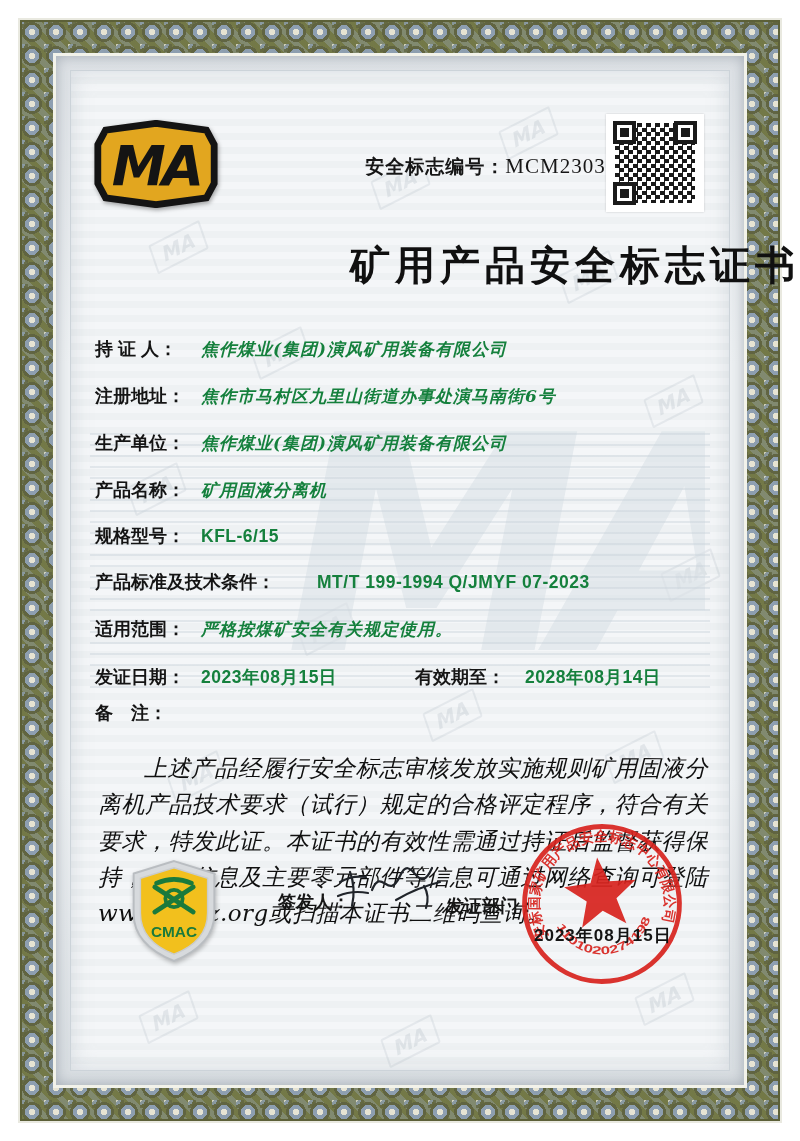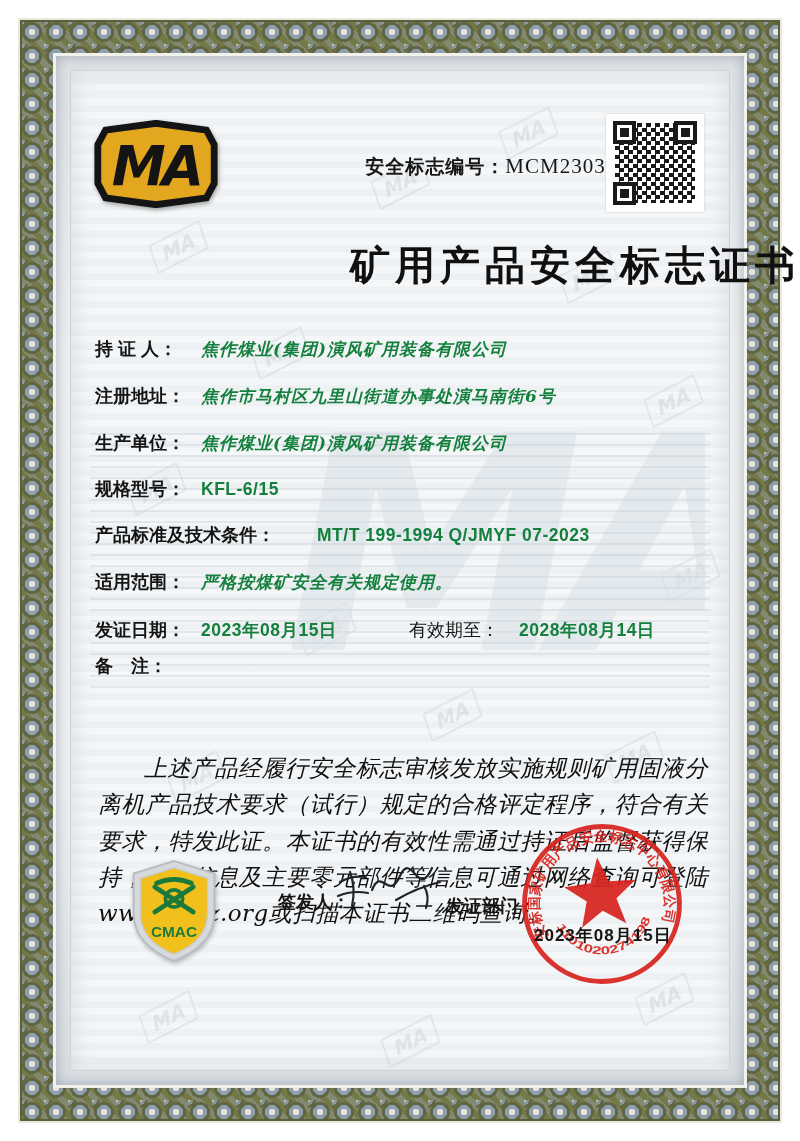--- a/index.html
+++ b/index.html
@@ -56,21 +56,21 @@
 
   
   .fields{position:absolute;left:95px;right:104px;top:326px;z-index:2;}
   .row{display:flex;align-items:baseline;margin-bottom:12px;min-height:22px;}
   .flabel{font-weight:700;font-size:18px;flex:0 0 106px;white-space:nowrap;color:#141414;}
   .flabel.wide{flex:0 0 222px;}
   .fvalue{font-size:17px;color:#15803d;margin-top:12px;}
   .kai{font-family:"DejaVu Serif",serif;font-style:italic;font-weight:700;letter-spacing:1px;}
   .num{font-family:"Liberation Sans",sans-serif;font-weight:700;font-size:17.5px;letter-spacing:.5px;}
   .row.dates .issue{flex:0 0 200px;}
-  .row.dates .flabel2{font-weight:400;font-size:18px;flex:0 0 110px;margin-left:8px;white-space:nowrap;}
+  .row.dates .flabel2{font-weight:700;font-size:18px;flex:0 0 110px;margin-left:14px;white-space:nowrap;}
 
   
   .statement{position:absolute;left:98px;right:92px;top:750px;z-index:2;
     font-family:"DejaVu Serif",serif;font-style:italic;font-weight:400;
     font-size:23px;line-height:1.58;text-align:justify;text-indent:2em;color:#101010;letter-spacing:.4px;}
 
   
   .badge{position:absolute;left:126px;top:858px;z-index:2;filter:drop-shadow(1px 2px 2px rgba(0,0,0,.25));}
   .signer-label{position:absolute;left:278px;top:890px;font-weight:700;font-size:18px;z-index:2;}
   .signature{position:absolute;left:332px;top:856px;z-index:2;}
@@ -128,20 +128,24 @@
       <span class="flabel">持 证 人：</span>
       <span class="fvalue kai">焦作煤业(集团)演风矿用装备有限公司</span>
     </div>
     <div class="row">
       <span class="flabel">注册地址：</span>
       <span class="fvalue kai">焦作市马村区九里山街道办事处演马南街6号</span>
     </div>
     <div class="row">
       <span class="flabel">生产单位：</span>
       <span class="fvalue kai">焦作煤业(集团)演风矿用装备有限公司</span>
+    </div>
+    <div class="row">
+      <span class="flabel">产品名称：</span>
+      <span class="fvalue kai">矿用固液分离机</span>
     </div>
     <div class="row">
       <span class="flabel">规格型号：</span>
       <span class="fvalue num">KFL-6/15</span>
     </div>
     <div class="row">
       <span class="flabel wide">产品标准及技术条件：</span>
       <span class="fvalue num">MT/T 199-1994 Q/JMYF 07-2023</span>
     </div>
     <div class="row">

